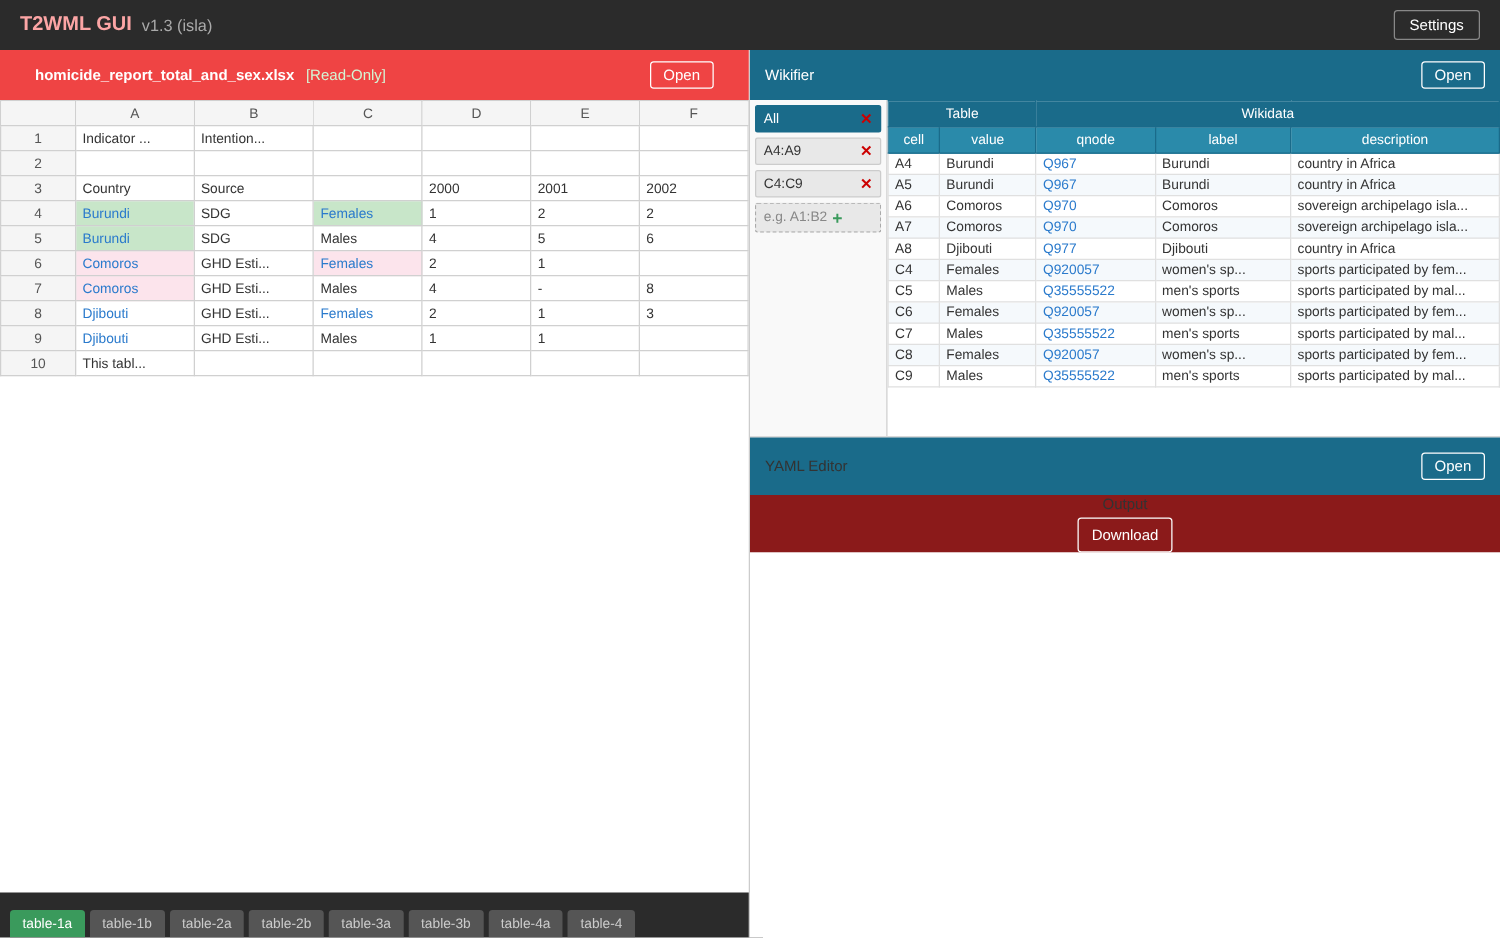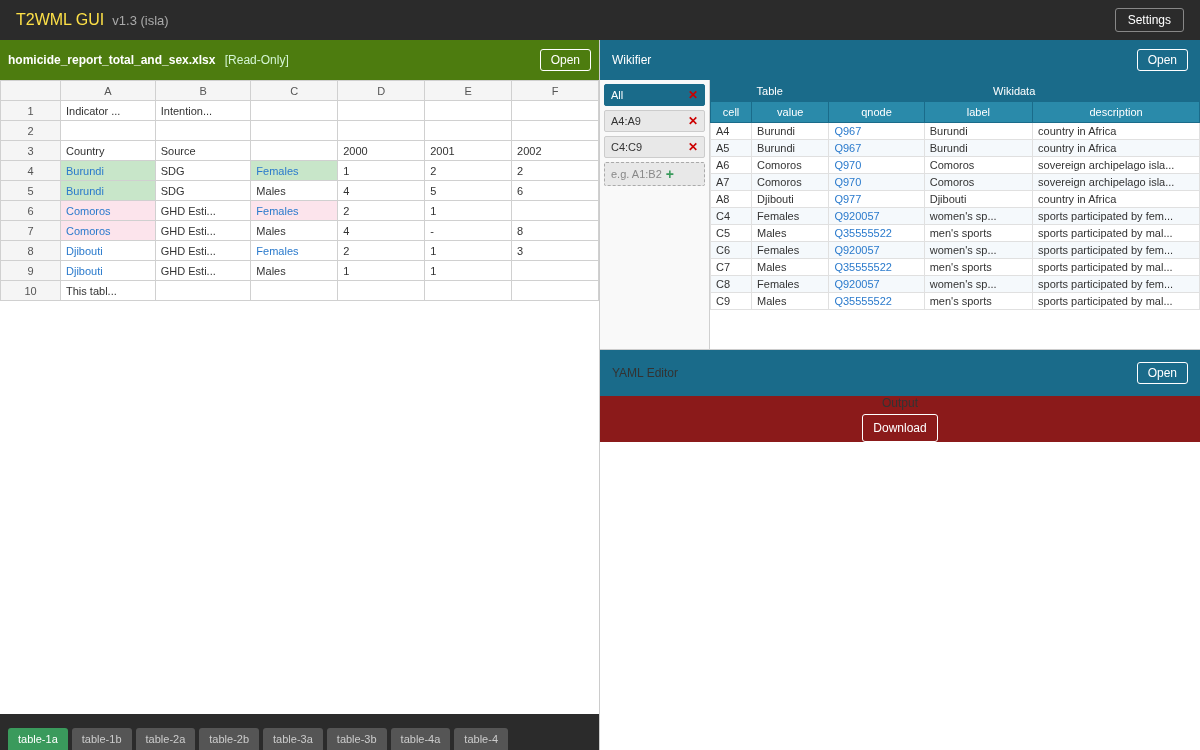--- a/index.html
+++ b/index.html
@@ -42,23 +42,23 @@
     
     #left-panel {
       width: 600px;
       display: flex;
       flex-direction: column;
       border-right: 1px solid #ccc;
       background: #fff;
     }
 
     #file-header {
-      background: #4d7c0f;
-      color: #fff;
-      padding: 8px 8px;
+      background: #ef4444;
+      color: #fff;
+      padding: 8px 28px;
       display: flex;
       align-items: center;
       justify-content: space-between;
       font-size: 12px;
       height: 40px;
     }
     #open-file-button {
       background: transparent;
       border: 1px solid #fff;
       color: #fff;
@@ -316,21 +316,21 @@
       flex: 1;
       background: #fff;
       min-height: 80px;
     }
   </style>
 </head>
 <body>
 
 <div id="topbar">
   <div style="display:flex;align-items:center;">
-    <span style="color:#fde047;font-size:16px;font-weight:normal;">T2WML GUI</span>
+    <span style="color:#fca5a5;font-size:16px;font-weight:bold;">T2WML GUI</span>
     <span style="color:#aaa;font-size:13px;margin-left:8px;">v1.3 (isla)</span>
   </div>
   <button id="settings-button">Settings</button>
 </div>
 
 <div id="main">
 
   <div id="left-panel">
 
     <div id="file-header">

